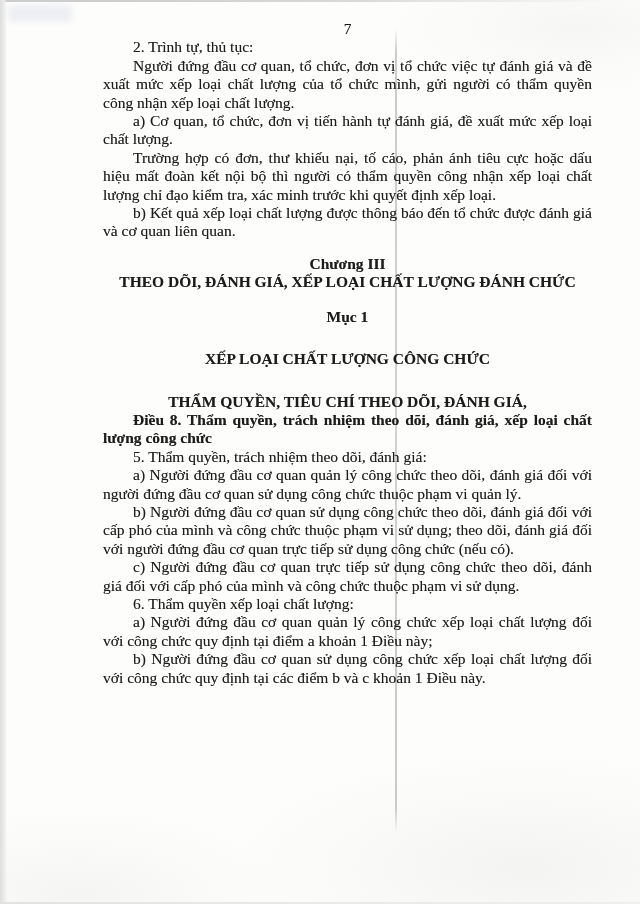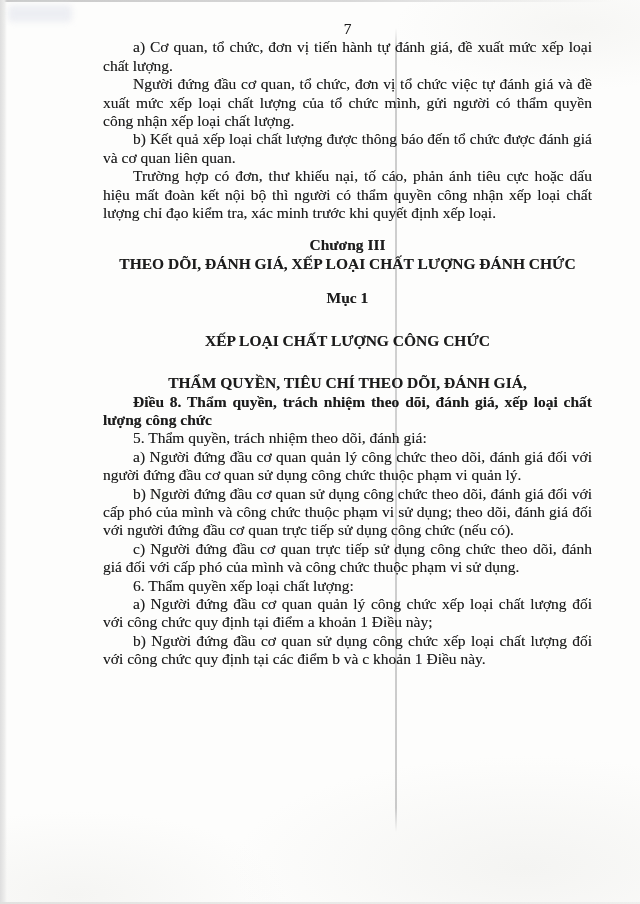--- a/index.html
+++ b/index.html
@@ -85,24 +85,25 @@
 <div class="page">
   <div class="edge-top"></div>
   <div class="edge-left"></div>
   <div class="edge-bottom"></div>
   <div class="corner-smudge"></div>
   <div class="fold-line"></div>
 
   <div class="content">
     <div class="page-number">7</div>
 
+    <p class="body-p g29">2. Trình tự, thủ tục:</p>
+    <p class="body-p g10">Người đứng đầu cơ quan, tổ chức, đơn vị tổ chức việc tự đánh giá và đề xuất mức xếp loại chất lượng của tổ chức mình, gửi người có thẩm quyền công nhận xếp loại chất lượng.</p>
     <p class="body-p g11">a) Cơ quan, tổ chức, đơn vị tiến hành tự đánh giá, đề xuất mức xếp loại chất lượng.</p>
-    <p class="body-p g10">Người đứng đầu cơ quan, tổ chức, đơn vị tổ chức việc tự đánh giá và đề xuất mức xếp loại chất lượng của tổ chức mình, gửi người có thẩm quyền công nhận xếp loại chất lượng.</p>
+    <p class="body-p g10">Trường hợp có đơn, thư khiếu nại, tố cáo, phản ánh tiêu cực hoặc dấu hiệu mất đoàn kết nội bộ thì người có thẩm quyền công nhận xếp loại chất lượng chỉ đạo kiểm tra, xác minh trước khi quyết định xếp loại.</p>
     <p class="body-p g10">b) Kết quả xếp loại chất lượng được thông báo đến tổ chức được đánh giá và cơ quan liên quan.</p>
-    <p class="body-p g10">Trường hợp có đơn, thư khiếu nại, tố cáo, phản ánh tiêu cực hoặc dấu hiệu mất đoàn kết nội bộ thì người có thẩm quyền công nhận xếp loại chất lượng chỉ đạo kiểm tra, xác minh trước khi quyết định xếp loại.</p>
 
     <div class="heading-center g14">
       <div>Chương III</div>
       <div>THEO DÕI, ĐÁNH GIÁ, XẾP LOẠI CHẤT LƯỢNG ĐÁNH CHỨC</div>
     </div>
 
     <div class="heading-center g16">
       <div>Mục 1</div>
       <div>XẾP LOẠI CHẤT LƯỢNG CÔNG CHỨC</div>
       <div>THẨM QUYỀN, TIÊU CHÍ THEO DÕI, ĐÁNH GIÁ,</div>

